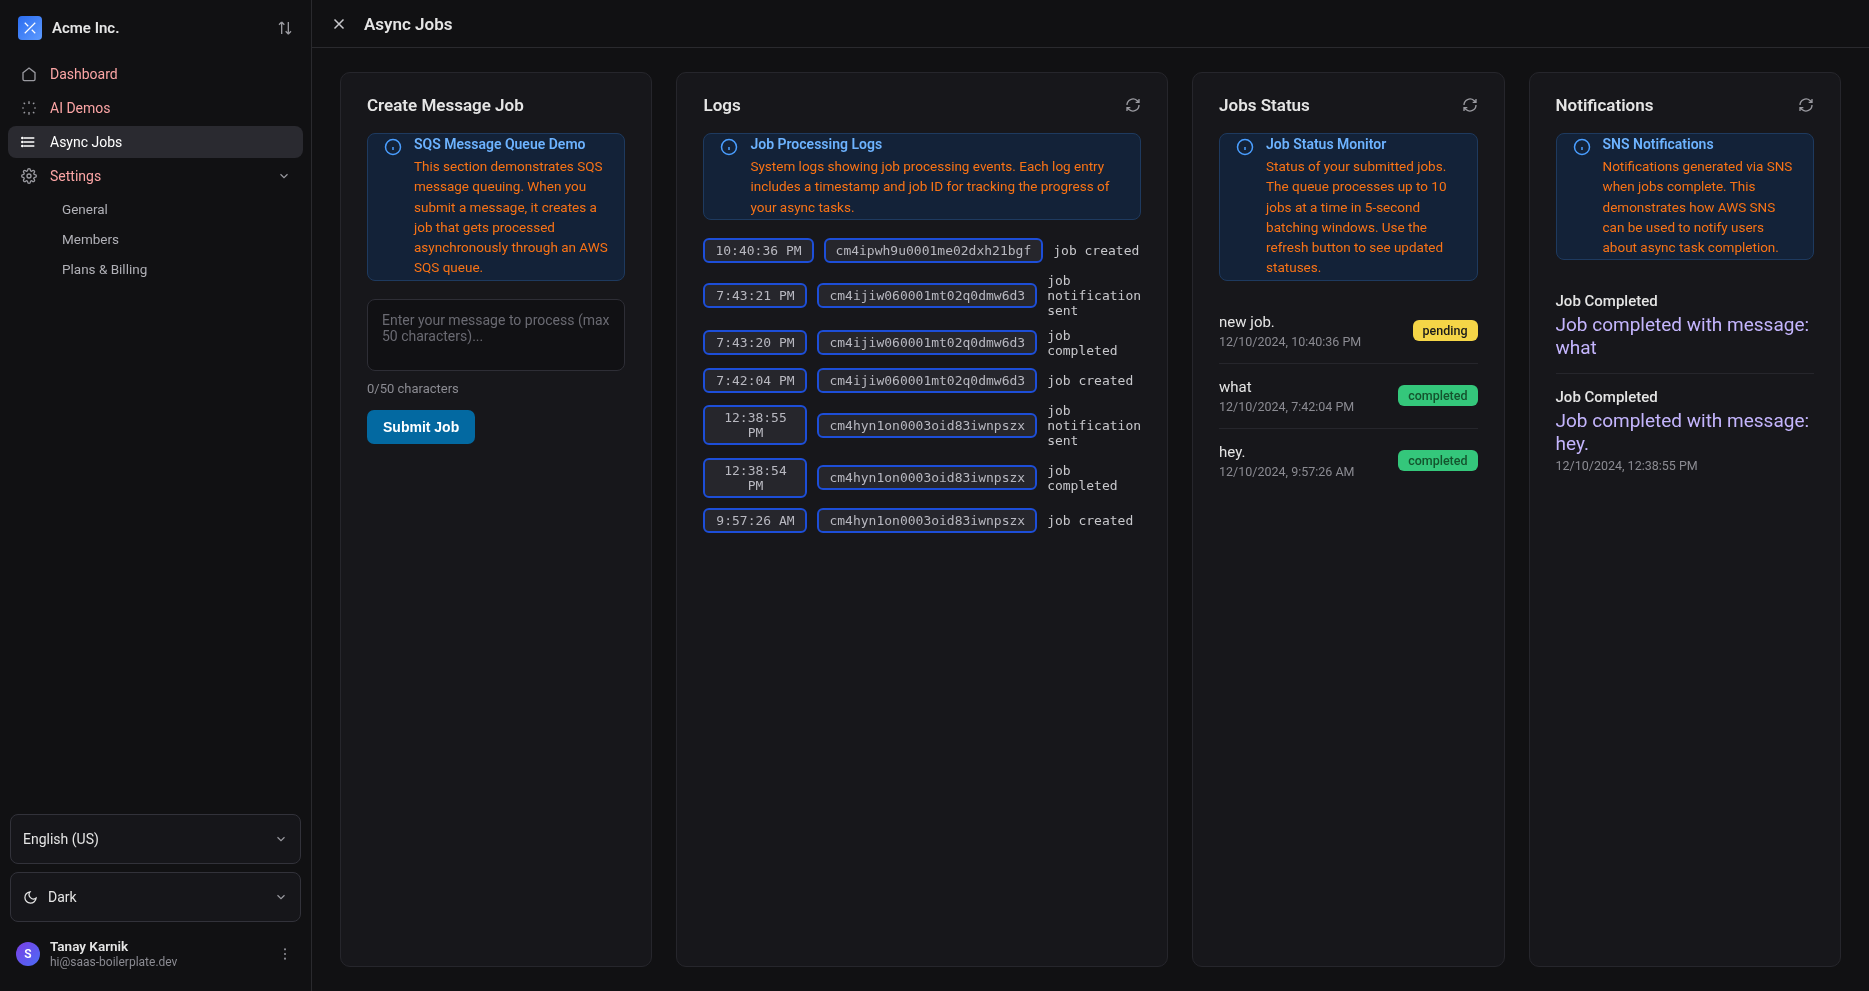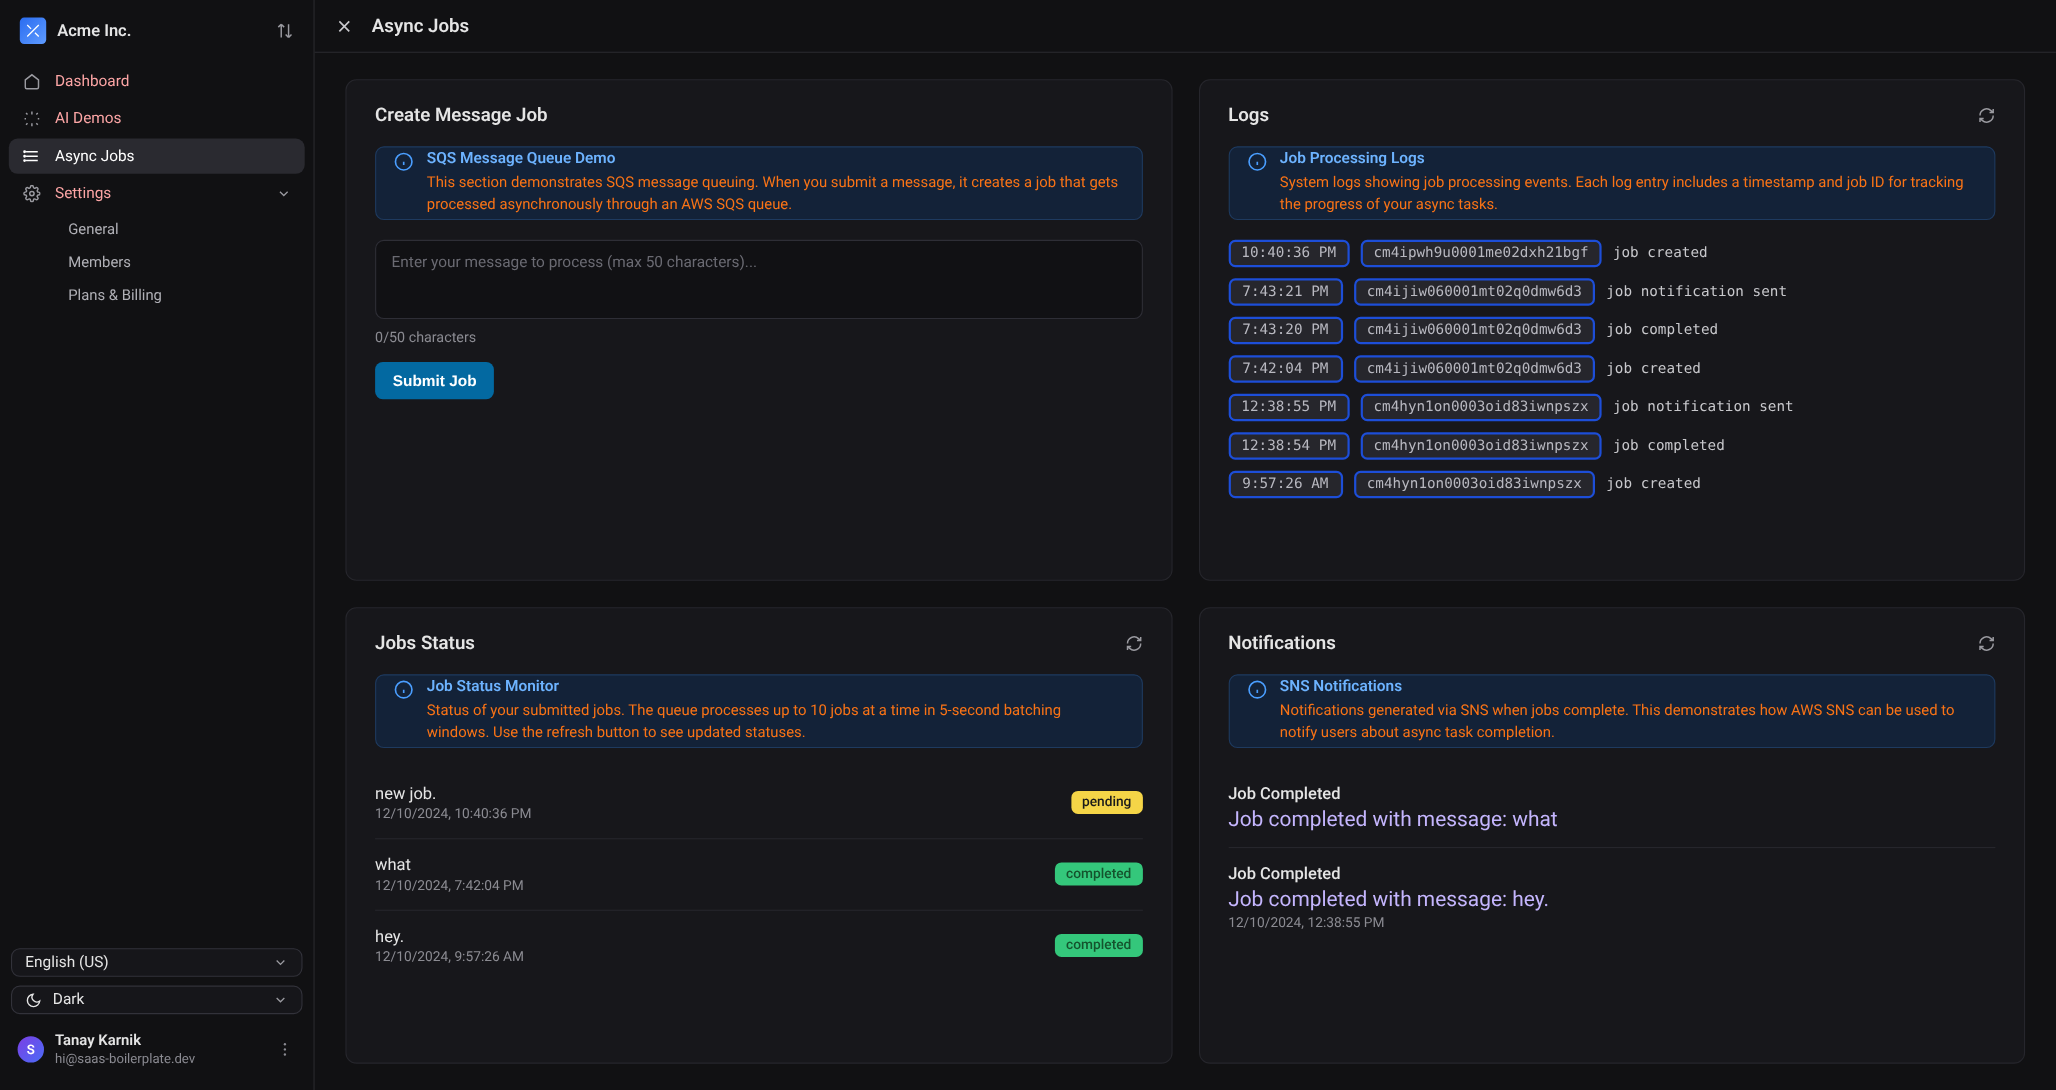--- a/index.html
+++ b/index.html
@@ -7,21 +7,21 @@
   background: #111113;
   color: #e5e5e5;
   font-family: -apple-system, BlinkMacSystemFont, "Segoe UI", Roboto, sans-serif;
   font-size: 14px;
   width: 1869px;
   height: 991px;
   overflow: hidden;
   display: flex;
 }
 .sidebar {
-  width: 286px;
+  width: 312px;
   background: #111113;
   border-right: 1px solid #2a2a2e;
   display: flex;
   flex-direction: column;
   padding: 10px 8px;
 }
 .sidebar-top { flex: 1; }
 .org-row {
   display: flex; align-items: center; justify-content: space-between;
   padding: 6px 10px 12px 10px;
@@ -41,21 +41,21 @@
 }
 .nav-item.active { background:#2a2a30; color:#fff; }
 .nav-item .ico { width:18px; display:flex; justify-content:center; color:#9a9aa0;}
 .nav-item.active .ico { color:#fff; }
 .nav-sub { padding-left: 42px; }
 .nav-sub .nav-item { padding:7px 12px; font-size:13.5px; color:#b0b0b6; }
 .nav-settings { justify-content:space-between;}
 .nav-settings-left{display:flex;align-items:center;gap:12px;}
 .sidebar-bottom { display:flex; flex-direction:column; gap:8px; padding:0 2px 4px;}
 .selector {
-  border:1px solid #32323a; border-radius:8px; padding:4px 12px;
+  border:1px solid #32323a; border-radius:8px; padding:16px 12px;
   display:flex; align-items:center; justify-content:space-between; cursor:pointer;
   background:#16161a;
 }
 .selector-left{display:flex;align-items:center;gap:10px;}
 .user-row { display:flex; align-items:center; gap:10px; padding:8px 6px; position:relative;}
 .avatar {
   width:24px;height:24px;border-radius:50%;
   background:linear-gradient(135deg,#7b3fe4,#4a6cf7);
   display:flex;align-items:center;justify-content:center;color:#fff;font-size:12px;font-weight:600;
 }
@@ -66,21 +66,21 @@
 
 .main { flex:1; display:flex; flex-direction:column; }
 .topbar {
   height:48px; border-bottom:1px solid #2a2a2e;
   display:flex; align-items:center; gap:16px; padding:0 18px;
 }
 .close-btn { color:#c8c8cc; cursor:pointer; font-size:18px; }
 .page-title { font-size:17px; font-weight:600; }
 
 .content {
-  flex:1; display:grid; grid-template-columns: 1fr 1fr; gap:24px;
+  flex:1; display:grid; grid-template-columns: 1fr 1fr 1fr 1fr; gap:24px;
   padding:24px 28px; overflow:auto;
 }
 .card {
   background:#17171b; border:1px solid #26262c; border-radius:10px;
   padding:22px 26px; display:flex; flex-direction:column;
 }
 .card-header{display:flex;align-items:center;justify-content:space-between;margin-bottom:18px;}
 .card-title{font-size:17px;font-weight:600;}
 .refresh-btn{color:#9a9aa0;cursor:pointer;}
 .info-box{

